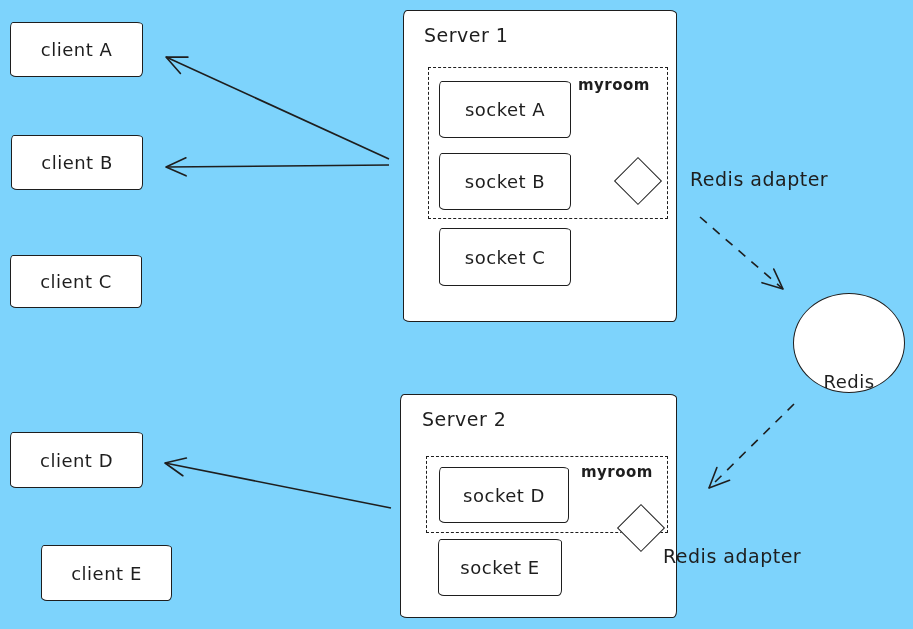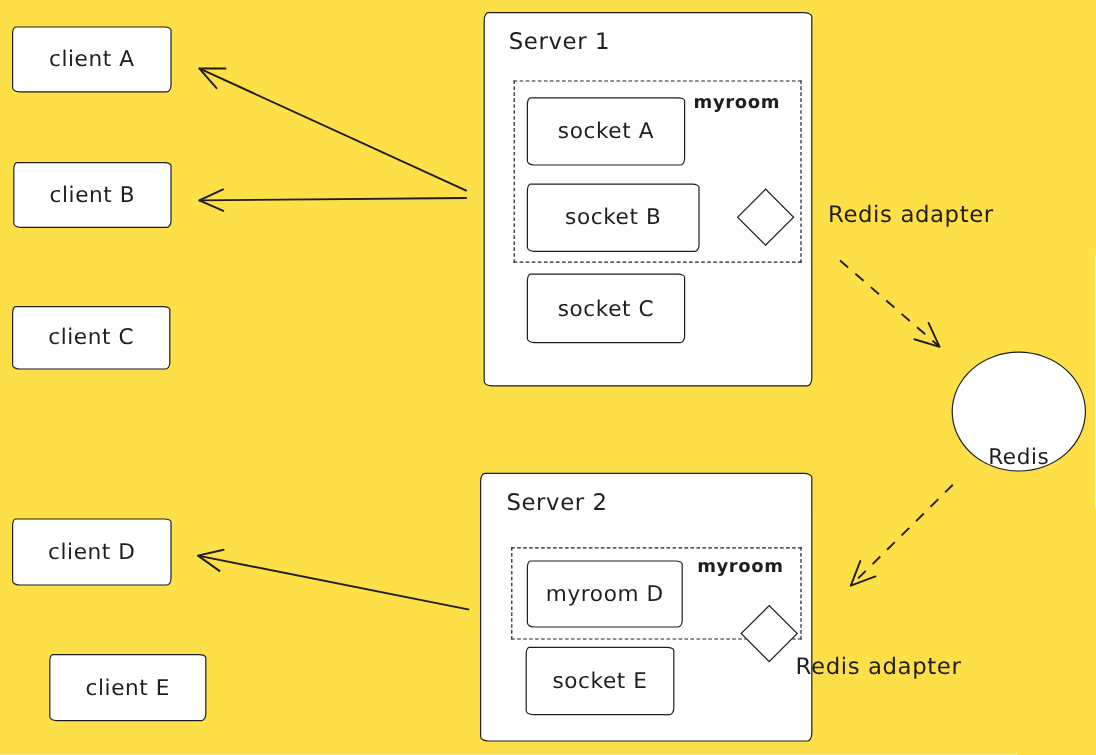--- a/index.html
+++ b/index.html
@@ -4,21 +4,21 @@
 <style>
   html, body {
     margin: 0;
     padding: 0;
     background: #ffffff;
   }
   .canvas {
     position: relative;
     width: 913px;
     height: 629px;
-    background: #fde047;
+    background: #7dd3fc;
     font-family: "DejaVu Sans", "Liberation Sans", sans-serif;
     color: #1e1e1e;
     overflow: hidden;
   }
   .box {
     position: absolute;
     border: 1.7px solid #1e1e1e;
     border-radius: 3px 6px 4px 6px / 6px 3px 6px 4px;
     background: #ffffff;
     display: flex;
@@ -135,39 +135,39 @@
   </div>
 
   <div class="server-box" style="left:403px; top:10px; width:274px; height:312px;">
     <div class="server-title" style="left:20px; top:13px;">Server 1</div>
 
     <div class="room-box" style="left:24px; top:56px; width:240px; height:152px;">
       <div class="room-label" style="right:17px; top:8px;">myroom</div>
       <div class="box socket-box" style="left:10px; top:13px; width:132px; height:57px;">
         <span>socket A</span>
       </div>
-      <div class="box socket-box" style="left:10px; top:85px; width:144px; height:57px;">
+      <div class="box socket-box" style="left:10px; top:85px; width:132px; height:57px;">
         <span>socket B</span>
       </div>
     </div>
 
     <div class="diamond" style="left:217px; top:153px;"></div>
 
     <div class="box socket-box" style="left:35px; top:217px; width:132px; height:58px;">
       <span>socket C</span>
     </div>
   </div>
 
   <div class="server-box" style="left:400px; top:394px; width:277px; height:224px;">
     <div class="server-title" style="left:21px; top:13px;">Server 2</div>
 
     <div class="room-box" style="left:25px; top:61px; width:242px; height:77px;">
       <div class="room-label" style="right:14px; top:6px;">myroom</div>
       <div class="box socket-box" style="left:12px; top:10px; width:130px; height:56px;">
-        <span>myroom D</span>
+        <span>socket D</span>
       </div>
     </div>
 
     <div class="diamond" style="left:223px; top:116px;"></div>
 
     <div class="box socket-box" style="left:37px; top:144px; width:124px; height:57px;">
       <span>socket E</span>
     </div>
   </div>
 

